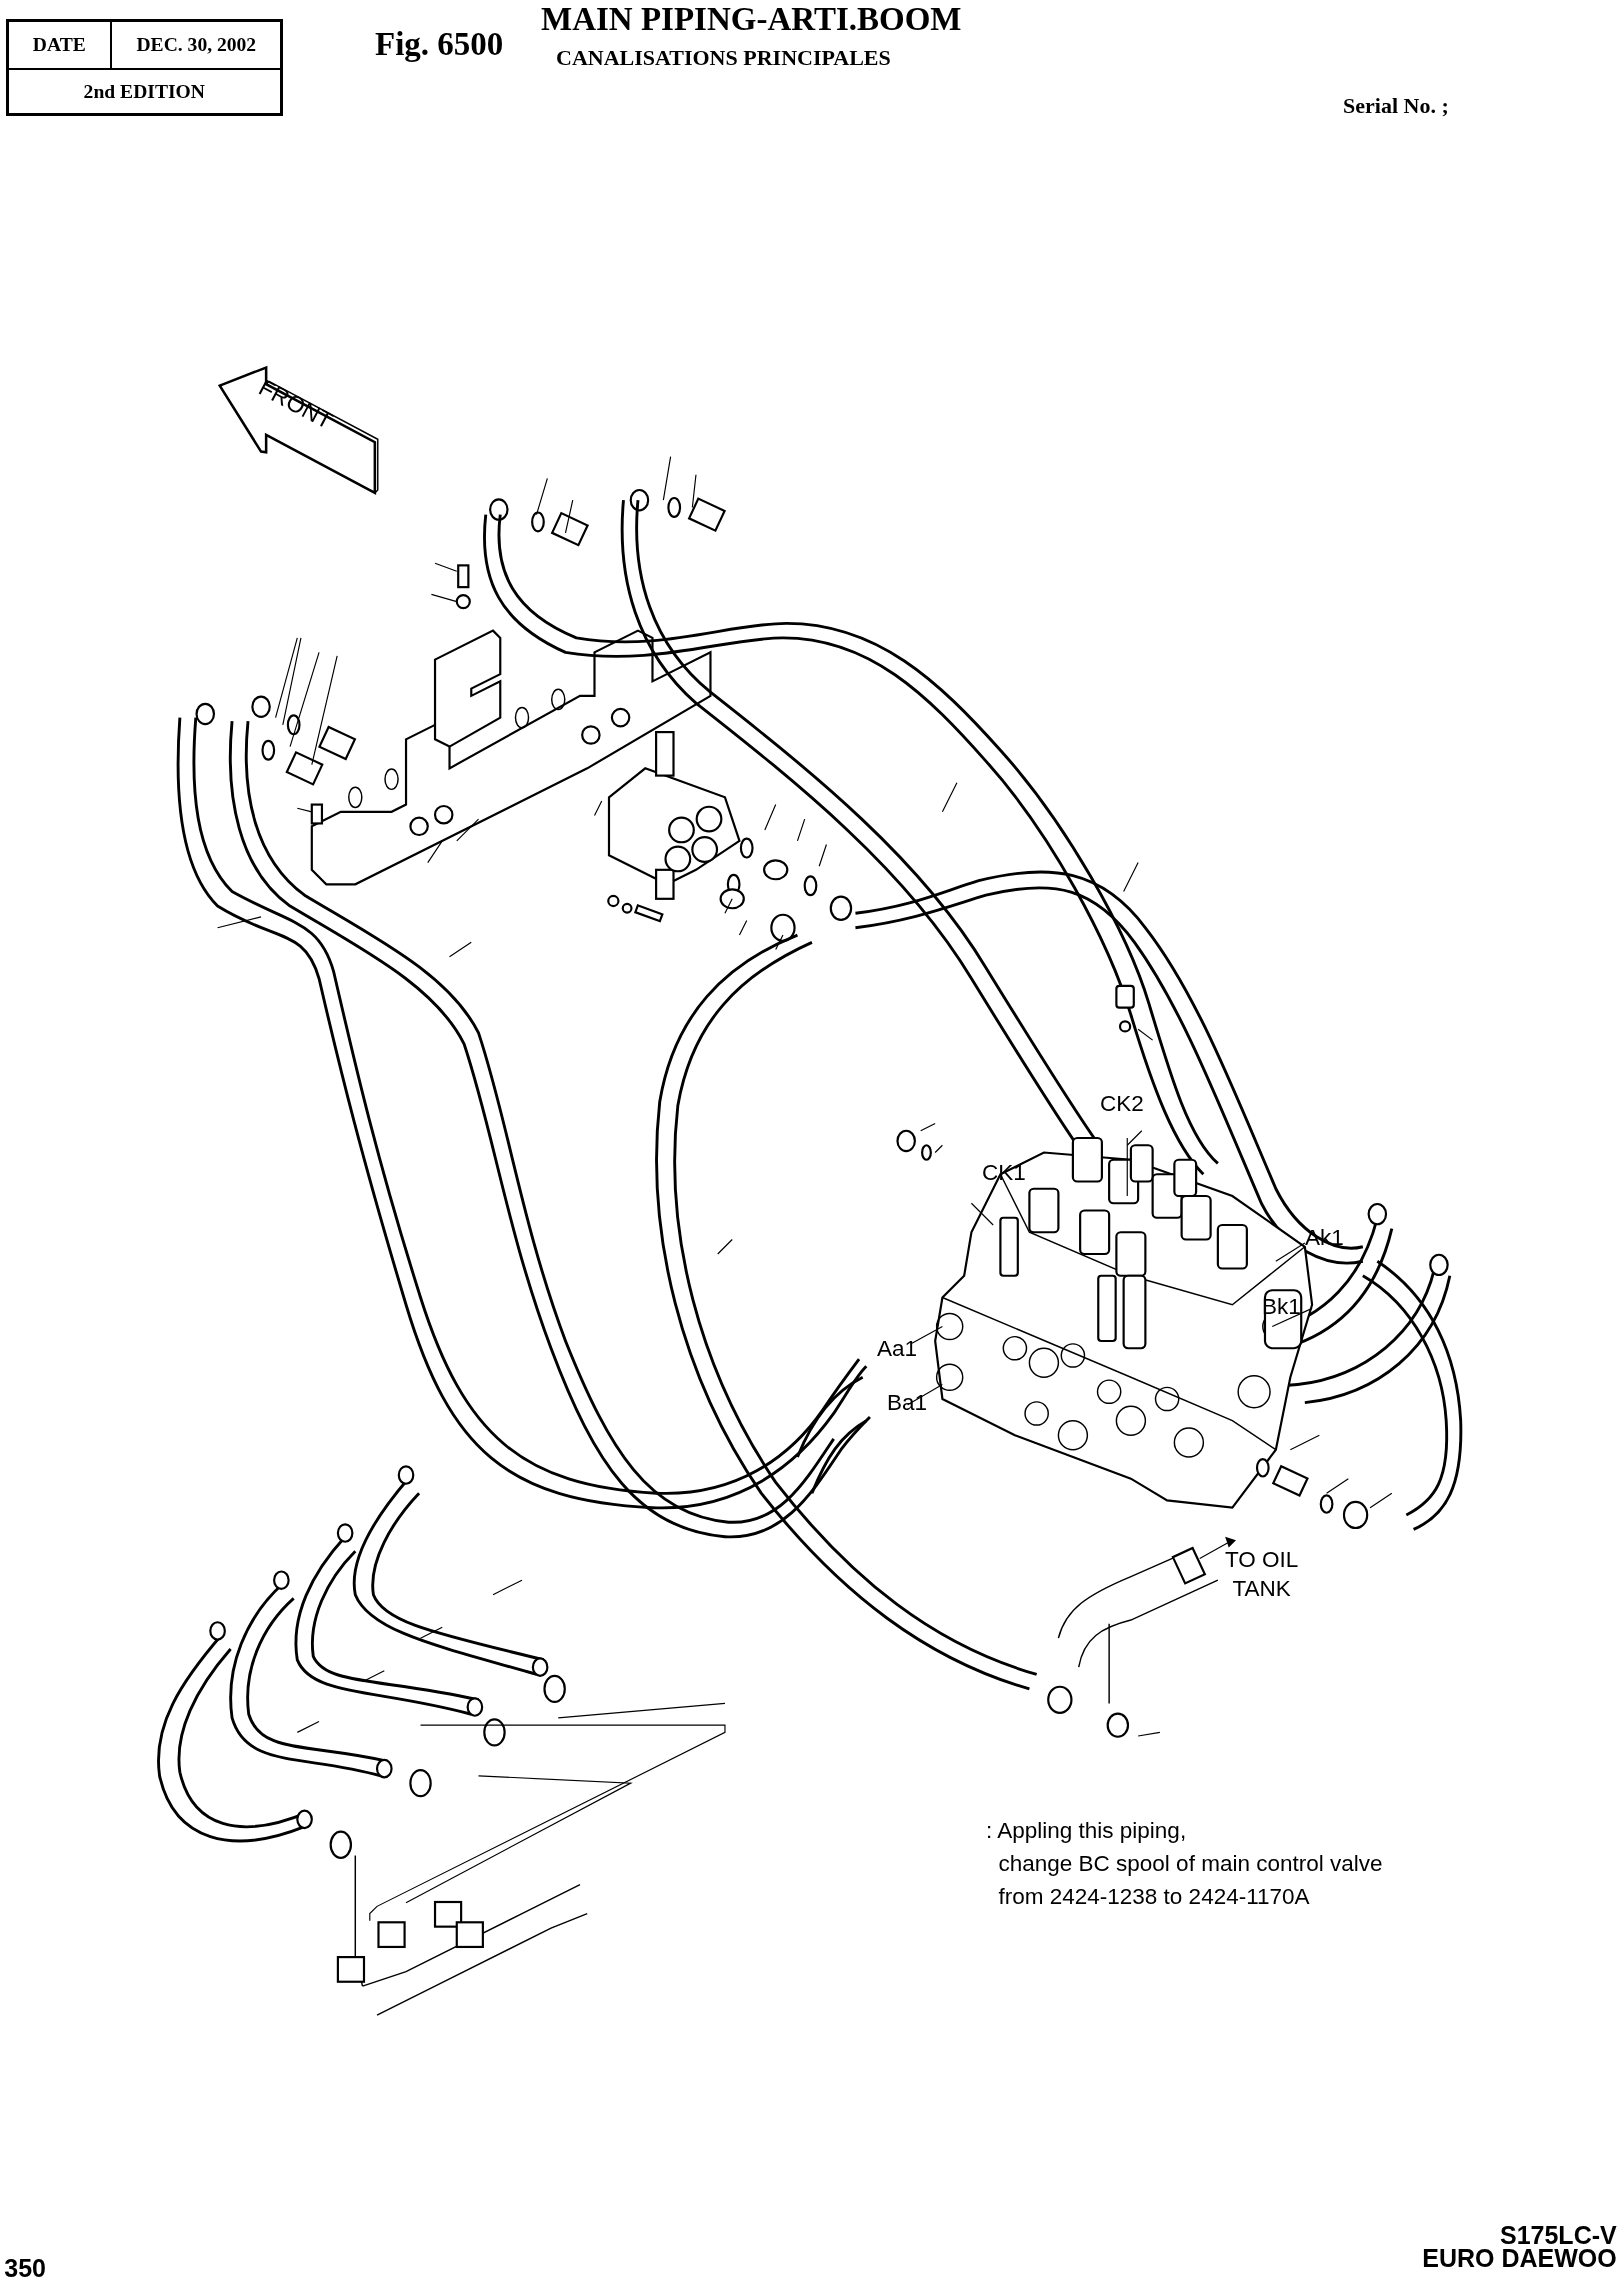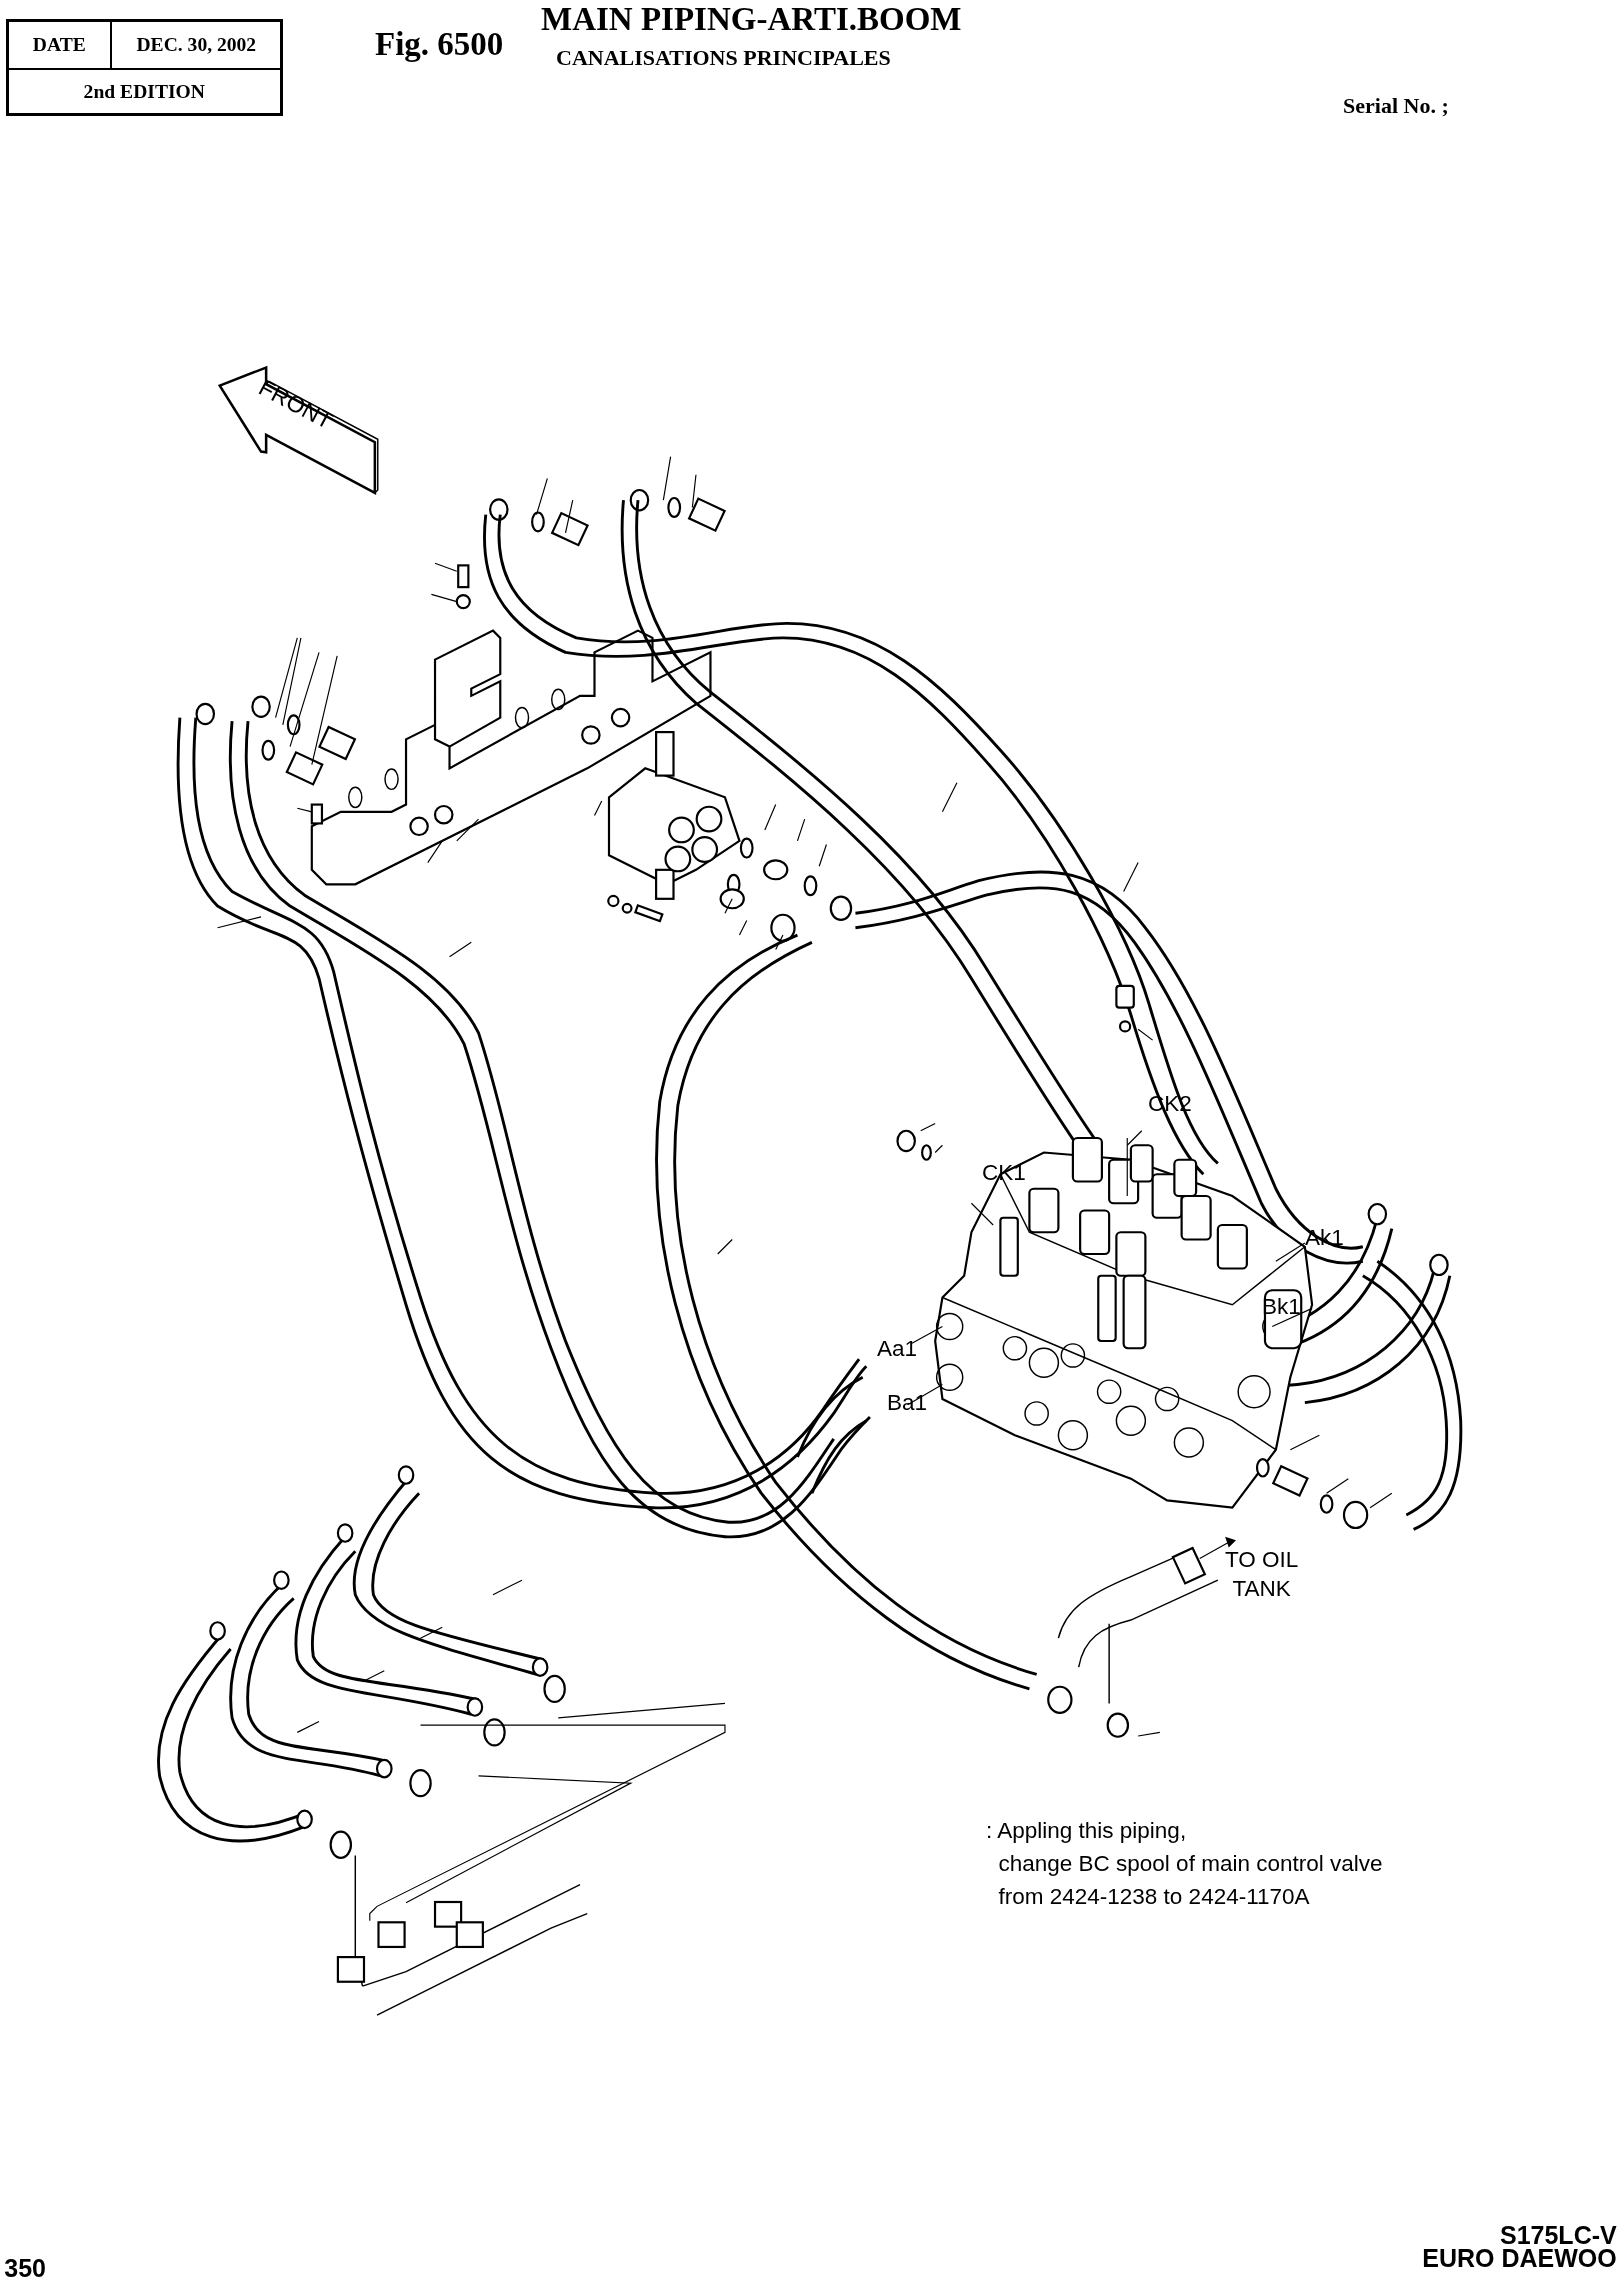--- a/index.html
+++ b/index.html
@@ -241,21 +241,21 @@
     <path class="leader" d="M1555,1570 L1555,1650"></path>
     <path class="leader" d="M1760,1740 L1800,1715"></path>
     <path class="leader" d="M1755,1830 L1810,1805"></path>
     <path class="leader" d="M1258,1853 L1300,1830"></path>
     <path class="leader" d="M1252,1938 L1300,1910"></path>
   </g>
 </svg>
 
 <div class="lbl" style="left:256px;top:391px;transform:rotate(28deg);font-size:23px;">FRONT</div>
 <div class="lbl" style="left:962px;top:1160px;margin-left:20px;">CK1</div>
-<div class="lbl" style="left:1100px;top:1091px;margin-left:48px;">CK2</div>
+<div class="lbl" style="left:1100px;top:1091px;">CK2</div>
 <div class="lbl" style="left:1305px;top:1225px;">Ak1</div>
 <div class="lbl" style="left:1262px;top:1294px;">Bk1</div>
 <div class="lbl" style="left:877px;top:1336px;">Aa1</div>
 <div class="lbl" style="left:887px;top:1390px;">Ba1</div>
 <div class="lbl" style="left:1225px;top:1545px;text-align:center;line-height:29px;">
   <div>TO OIL</div>
   <div>TANK</div>
 </div>
 
 <div id="note">: Appling this piping,

